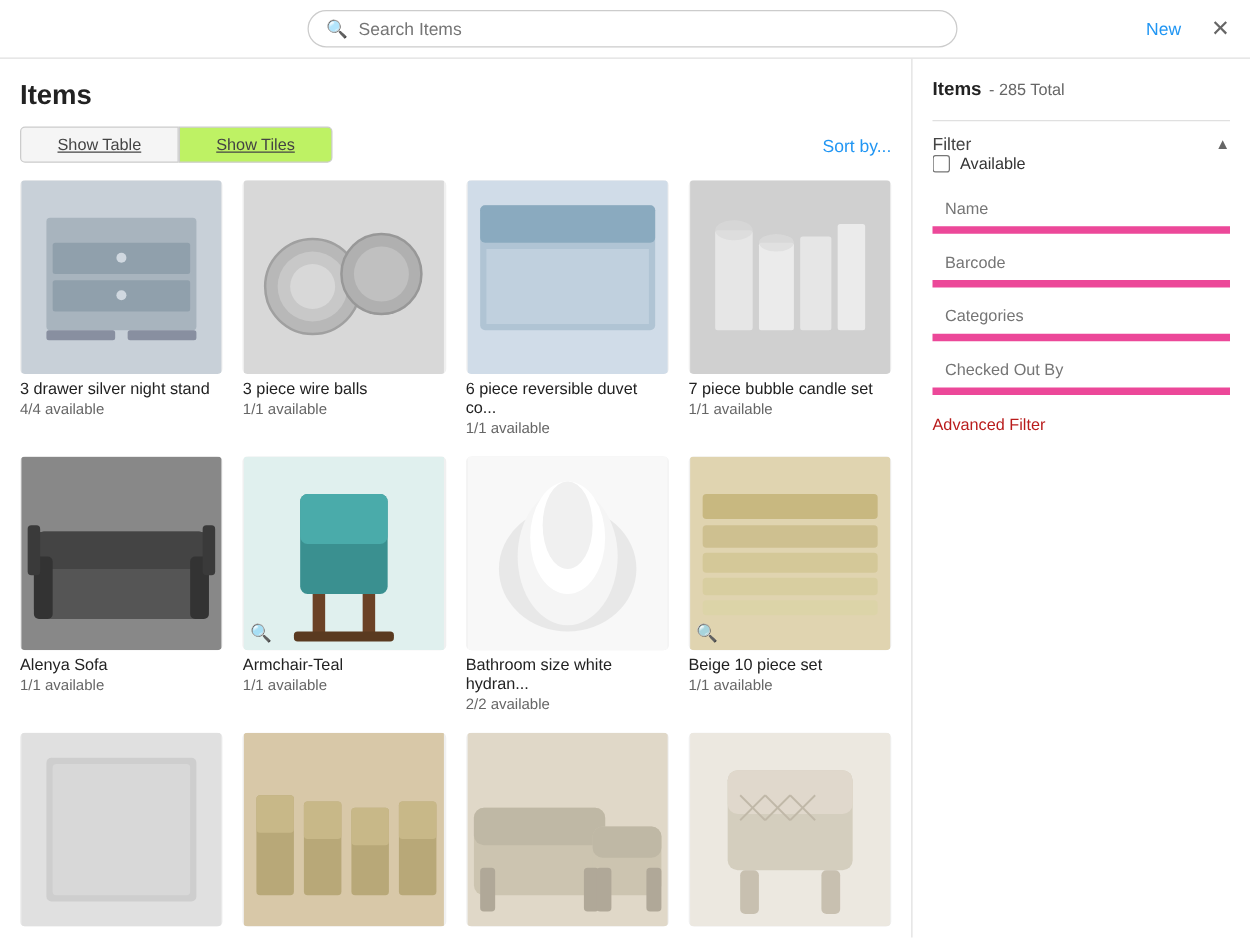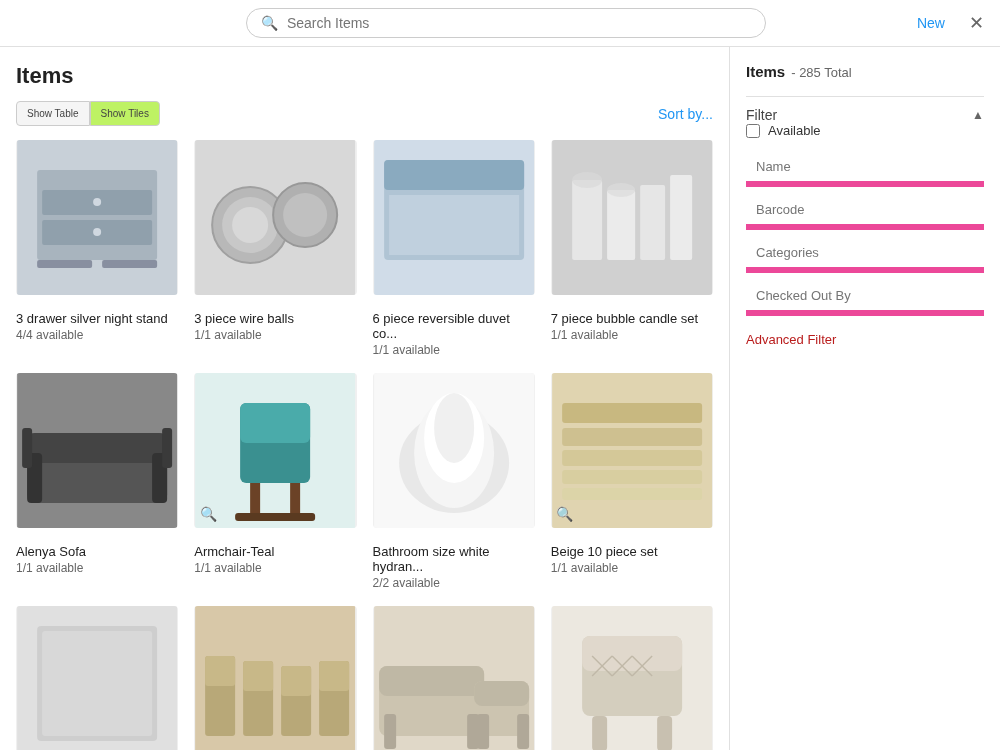--- a/index.html
+++ b/index.html
@@ -31,42 +31,42 @@
     .main-content { flex: 1; padding: 16px; overflow-y: auto; border-right: 1px solid #e0e0e0; }
 
     .page-title { font-size: 22px; font-weight: 600; color: #222; margin-bottom: 12px; }
 
     .toolbar {
       display: flex; align-items: center; justify-content: space-between;
       margin-bottom: 14px;
     }
     .view-buttons { display: flex; gap: 0; }
     .view-btn {
-      padding: 6px 10px; font-size: 10px; cursor: pointer;
-      border: 1px solid #ccc; background: #f5f5f5; color: #444;
+      padding: 6px 29px; font-size: 13px; cursor: pointer;
+      border: 1px solid #ccc; background: #f5f5f5; color: #444; text-decoration: underline;
     }
     .view-btn:first-child { border-radius: 4px 0 0 4px; }
     .view-btn:last-child { border-radius: 0 4px 4px 0; }
     .view-btn.active { background: #bef264; font-weight: 500; }
     .sort-btn { color: #2196F3; font-size: 14px; cursor: pointer; }
 
     
     .items-grid {
       display: grid;
       grid-template-columns: repeat(4, 1fr);
       gap: 16px;
     }
     .item-card { cursor: pointer; }
     .item-image {
       width: 100%; height: 155px; object-fit: cover;
       border-radius: 4px; background: #f0f0f0;
       display: flex; align-items: center; justify-content: center;
       overflow: hidden; position: relative;
     }
-    .item-name { font-size: 13px; color: #222; margin-top: 16px; font-weight: 400; }
+    .item-name { font-size: 13px; color: #222; margin-top: 4px; font-weight: 400; }
     .item-avail { font-size: 12px; color: #666; margin-top: 2px; }
     .zoom-icon {
       position: absolute; bottom: 6px; left: 6px;
       color: #666; font-size: 14px;
     }
 
     
     .sidebar { width: 270px; padding: 16px; overflow-y: auto; }
     .sidebar-title { font-size: 15px; font-weight: 600; color: #222; }
     .sidebar-subtitle { font-size: 13px; color: #666; }

